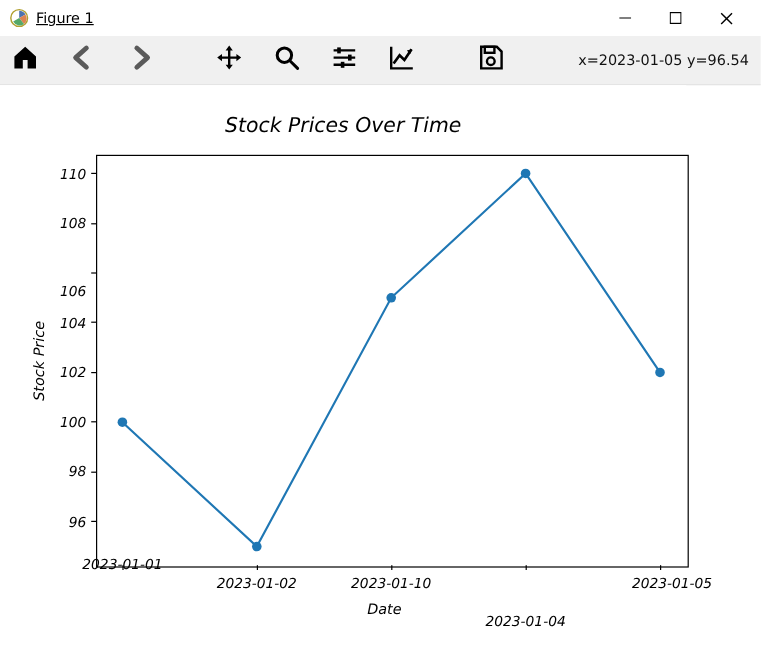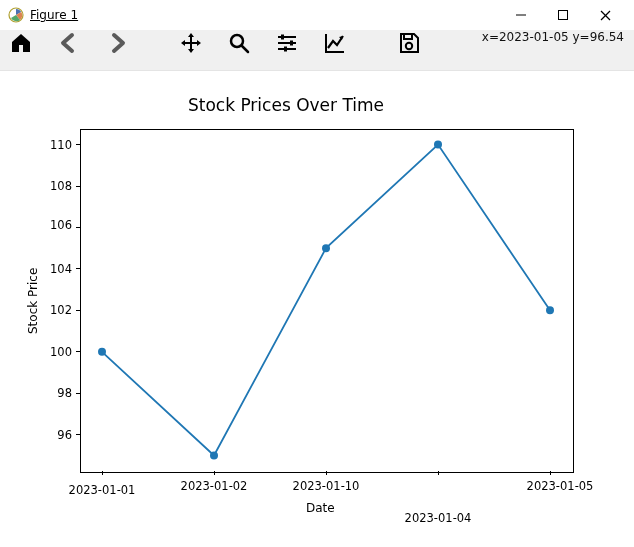--- a/index.html
+++ b/index.html
@@ -40,20 +40,21 @@
     align-items: center;
     justify-content: center;
     color: #000;
     font-size: 14px;
   }
   .toolbar {
     height: 40px;
     background: #f0f0f0;
     border-bottom: 1px solid #e4e4e4;
     display: flex;
+    align-items: center;
     padding: 0 6px;
     gap: 18px;
   }
   .tool-btn {
     width: 30px;
     height: 30px;
     display: flex;
     align-items: center;
     justify-content: center;
     border-radius: 3px;
@@ -68,20 +69,21 @@
     font-size: 12px;
     color: #111;
     padding-right: 4px;
     white-space: nowrap;
   }
   .chart-area {
     position: relative;
     width: 572px;
     height: 477px;
     background: #ffffff;
+    font-style: italic;
   }
   .chart-title {
     position: absolute;
     left: 0;
     right: 0;
     top: 24px;
     text-align: center;
     font-size: 17px;
     color: #000;
   }
@@ -245,27 +247,27 @@
     <div class="ytick-label" style="left: 46px; top: 363.727px; width: 26px;">96</div>
     <div class="tick" style="left: 76px; top: 321.773px; width: 4px; height: 1px;"></div>
     <div class="ytick-label" style="left: 46px; top: 322.273px; width: 26px;">98</div>
     <div class="tick" style="left: 76px; top: 280.318px; width: 4px; height: 1px;"></div>
     <div class="ytick-label" style="left: 46px; top: 280.818px; width: 26px;">100</div>
     <div class="tick" style="left: 76px; top: 238.864px; width: 4px; height: 1px;"></div>
     <div class="ytick-label" style="left: 46px; top: 239.364px; width: 26px;">102</div>
     <div class="tick" style="left: 76px; top: 197.409px; width: 4px; height: 1px;"></div>
     <div class="ytick-label" style="left: 46px; top: 197.909px; width: 26px;">104</div>
     <div class="tick" style="left: 76px; top: 155.955px; width: 4px; height: 1px;"></div>
-    <div class="ytick-label" style="left: 46px; top: 154px; width: 26px;">106</div>
+    <div class="ytick-label" style="left: 46px; top: 172px; width: 26px;">106</div>
     <div class="tick" style="left: 76px; top: 114.5px; width: 4px; height: 1px;"></div>
     <div class="ytick-label" style="left: 46px; top: 115px; width: 26px;">108</div>
     <div class="tick" style="left: 76px; top: 73.0455px; width: 4px; height: 1px;"></div>
     <div class="ytick-label" style="left: 46px; top: 73.5455px; width: 26px;">110</div>
     <div class="tick" style="left: 101.5px; top: 400px; width: 1px; height: 4px;"></div>
-    <div class="xtick-label" style="left: 102px; top: 412px;">2023-01-01</div>
+    <div class="xtick-label" style="left: 102px; top: 392px;">2023-01-01</div>
     <div class="tick" style="left: 213.5px; top: 400px; width: 1px; height: 4px;"></div>
     <div class="xtick-label" style="left: 214px; top: 408px;">2023-01-02</div>
     <div class="tick" style="left: 325.5px; top: 400px; width: 1px; height: 4px;"></div>
     <div class="xtick-label" style="left: 326px; top: 408px;">2023-01-10</div>
     <div class="tick" style="left: 437.5px; top: 400px; width: 1px; height: 4px;"></div>
     <div class="xtick-label" style="left: 438px; top: 408px; margin-top: 32px;">2023-01-04</div>
     <div class="tick" style="left: 549.5px; top: 400px; width: 1px; height: 4px;"></div>
     <div class="xtick-label" style="left: 550px; top: 408px; margin-left: 10px;">2023-01-05</div>
   </div>
 

